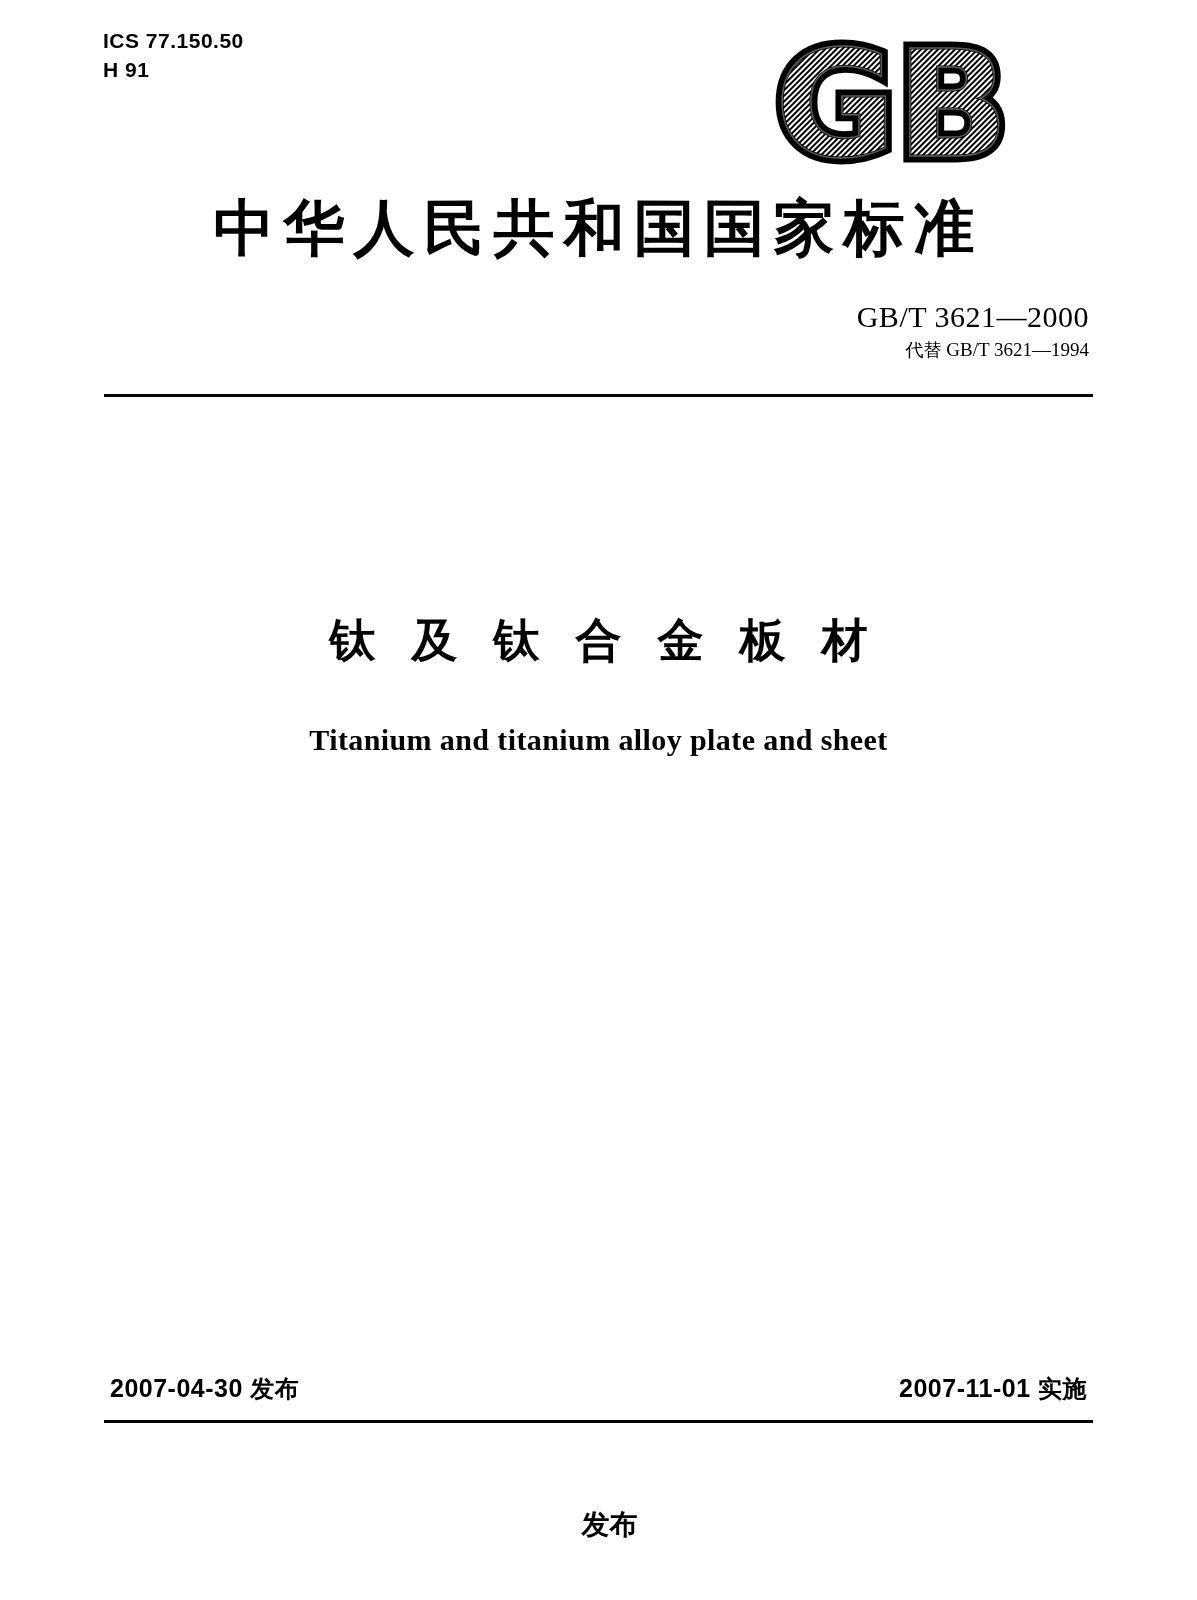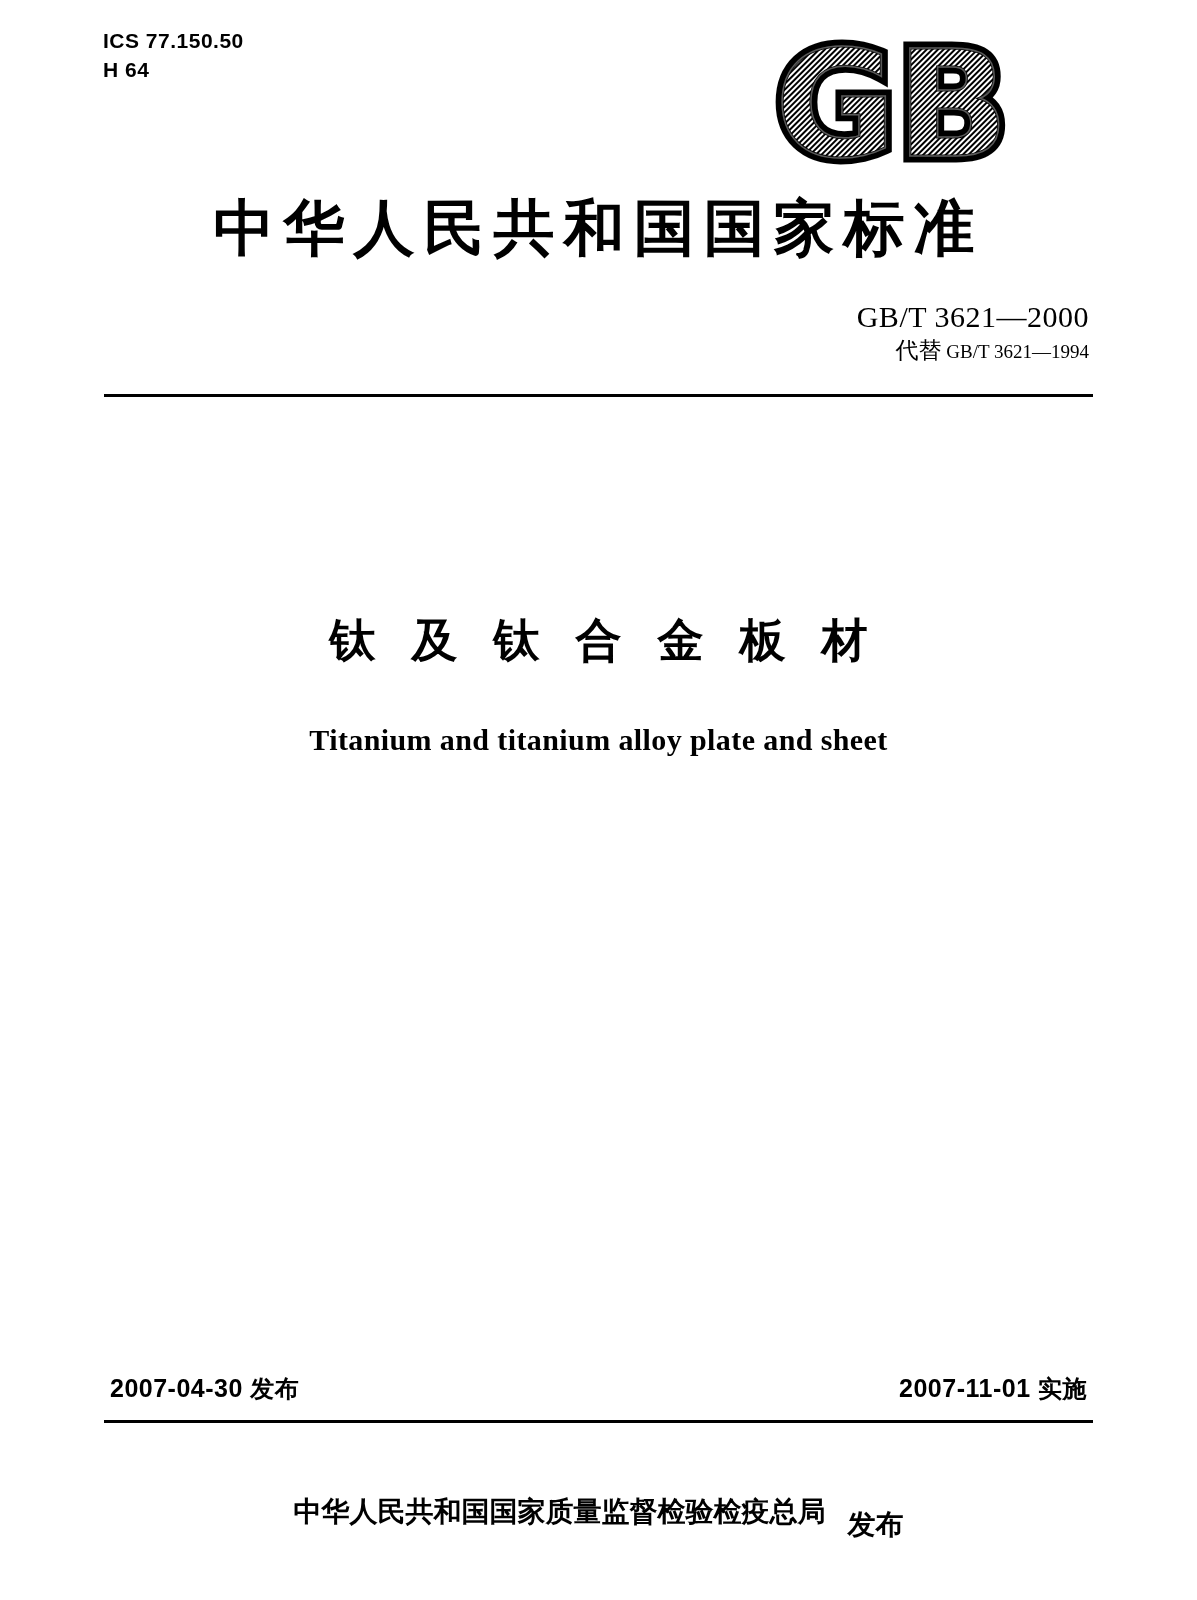--- a/index.html
+++ b/index.html
@@ -76,21 +76,21 @@
     white-space: nowrap;
   }
   .std-no .repl {
     font-size: 19px;
     line-height: 28px;
     white-space: nowrap;
     margin-top: 2px;
   }
   .std-no .repl .cn {
     font-family: "DejaVu Sans", sans-serif;
-    font-size: 23px;
+    font-size: 18px;
     margin-left: 12px;
   }
 
   
   .rule-top {
     position: absolute;
     left: 104px;
     right: 104px;
     top: 394px;
     height: 3px;
@@ -192,21 +192,21 @@
     white-space: nowrap;
   }
 </style>
 </head>
 <body>
 
 <div class="page">
 
   <div class="codes">
     <div>ICS 77.150.50</div>
-    <div>H 64</div>
+    <div>H 91</div>
   </div>
 
   <div class="gb-logo">
     <svg width="235" height="140" viewBox="0 0 235 140" xmlns="http://www.w3.org/2000/svg">
       <defs>
         <pattern id="hatch" width="4" height="4" patternUnits="userSpaceOnUse" patternTransform="rotate(45)">
           <rect width="4" height="4" fill="#ffffff"></rect>
           <rect width="2" height="4" fill="#000000"></rect>
         </pattern>
       </defs>
@@ -239,18 +239,17 @@
     <span class="cn">发布</span>
   </div>
 
   <div class="date-impl">
     <span>2007-11-01</span>
     <span class="cn">实施</span>
   </div>
 
   <div class="publisher">
     <div class="pub-names">
-      <div class="line1">中华人民共和国国家质量监督检验检疫总局</div>
     </div>
     <div class="pub-verb">发布</div>
   </div>
 
 </div>
 
 </body></html>

